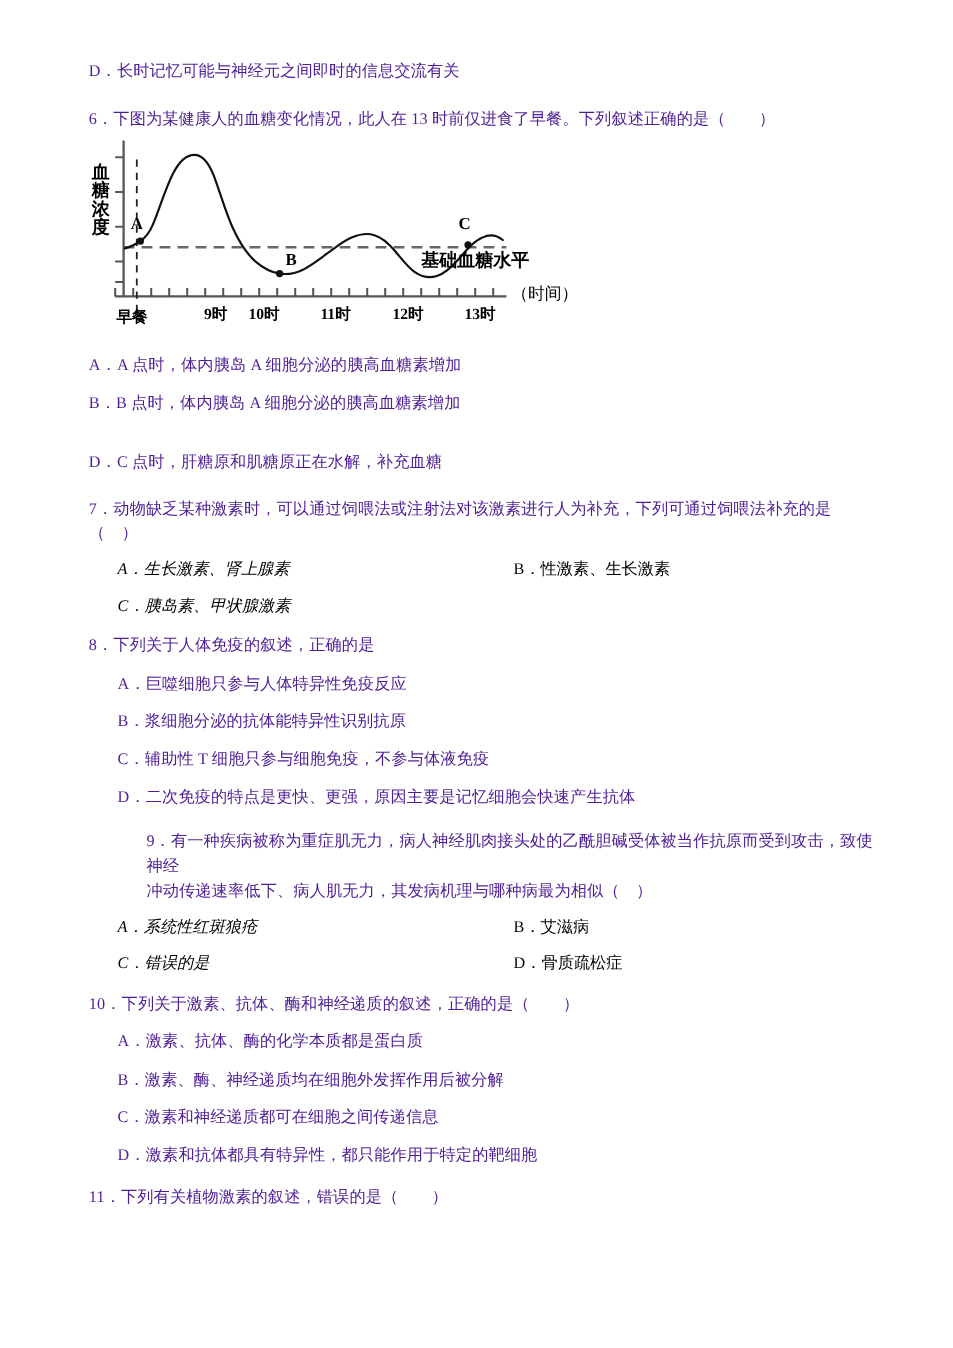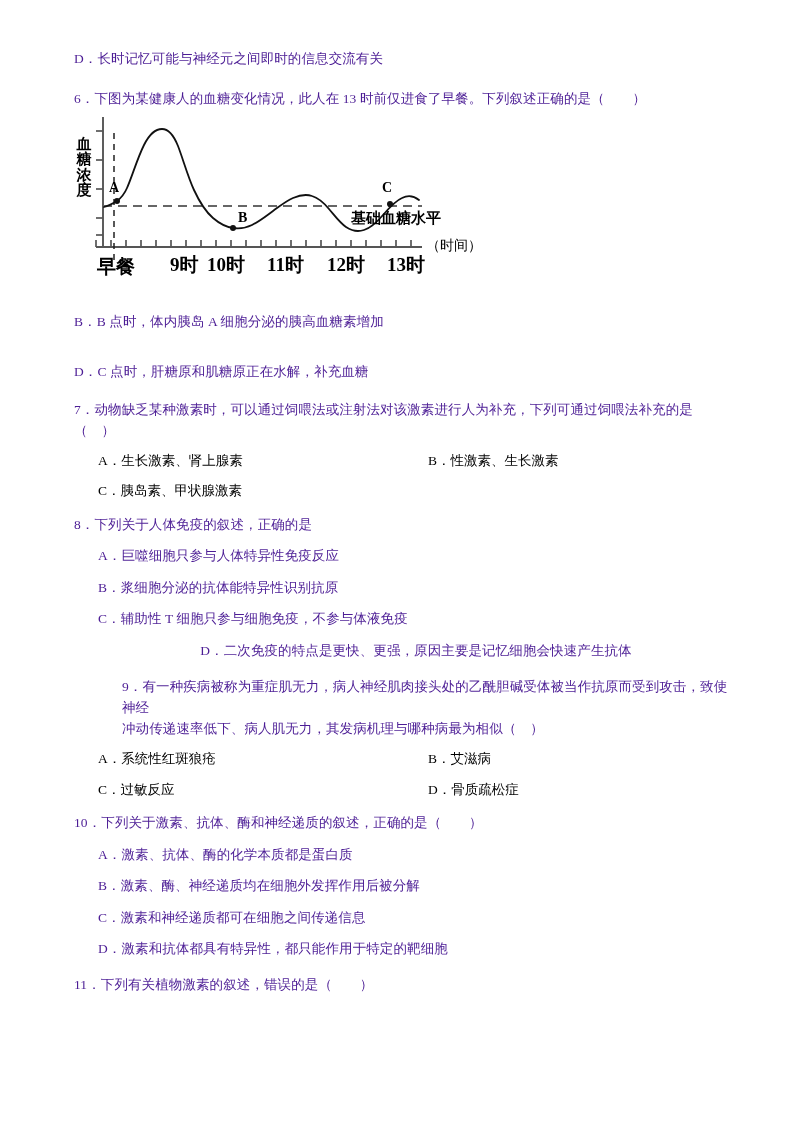--- a/index.html
+++ b/index.html
@@ -41,20 +41,21 @@
     width: 100%;
   }
   .opt-col {
     flex: 0 0 50%;
     font-size: 13.5px;
     line-height: 1.0;
     white-space: pre-wrap;
   }
   .opt-col.indent {
     padding-left: 24px;
+    font-style: italic;
   }
 
   
   .chart-wrap {
     position: relative;
     width: 430px;
     height: 170px;
     margin-left: 0px;
   }
   .chart-svg {
@@ -75,21 +76,21 @@
   .ylabel span { display: block; }
   .pt-label {
     position: absolute;
     font-size: 14px;
     font-weight: 700;
     font-family: "Liberation Serif", "DejaVu Serif", serif;
     line-height: 1;
   }
   .tick-label {
     position: absolute;
-    font-size: 19px;
+    font-size: 13px;
     font-weight: 700;
     line-height: 1;
     white-space: nowrap;
     font-family: "Liberation Serif", "DejaVu Serif", serif;
   }
   .baseline-label {
     position: absolute;
     font-size: 15px;
     font-weight: 700;
     line-height: 1;
@@ -206,20 +207,21 @@
       <div class="tick-label" style="left:133px; top:140px;">10时</div>
       <div class="tick-label" style="left:193px; top:140px;">11时</div>
       <div class="tick-label" style="left:253px; top:140px;">12时</div>
       <div class="tick-label" style="left:313px; top:140px;">13时</div>
 
       <div class="axis-name" style="left:352px; top:124px;">（时间）</div>
     </div>
 
     <div style="height:12px"></div>
 
+    <div class="qline">A．A 点时，体内胰岛 A 细胞分泌的胰高血糖素增加</div>
     <div style="height:18px"></div>
     <div class="qline">B．B 点时，体内胰岛 A 细胞分泌的胰高血糖素增加</div>
     <div style="height:18px"></div>
     <div style="height:18px"></div>
     <div class="qline">D．C 点时，肝糖原和肌糖原正在水解，补充血糖</div>
 
     <div style="height:22px"></div>
 
     <div class="qline" style="line-height:1.55;">7．动物缺乏某种激素时，可以通过饲喂法或注射法对该激素进行人为补充，下列可通过饲喂法补充的是
 （    ）</div>
@@ -236,34 +238,34 @@
     <div style="height:20px"></div>
 
     <div class="qline">8．下列关于人体免疫的叙述，正确的是</div>
     <div style="height:18px"></div>
     <div class="qline" style="padding-left:24px;">A．巨噬细胞只参与人体特异性免疫反应</div>
     <div style="height:18px"></div>
     <div class="qline" style="padding-left:24px;">B．浆细胞分泌的抗体能特异性识别抗原</div>
     <div style="height:18px"></div>
     <div class="qline" style="padding-left:24px;">C．辅助性 T 细胞只参与细胞免疫，不参与体液免疫</div>
     <div style="height:18px"></div>
-    <div class="qline" style="padding-left:24px;text-align:center;">D．二次免疫的特点是更快、更强，原因主要是记忆细胞会快速产生抗体</div>
+    <div class="qline" style="padding-left:24px;">D．二次免疫的特点是更快、更强，原因主要是记忆细胞会快速产生抗体</div>
 
     <div style="height:20px"></div>
 
     <div class="qline" style="line-height:1.55;margin-left:48px;">9．有一种疾病被称为重症肌无力，病人神经肌肉接头处的乙酰胆碱受体被当作抗原而受到攻击，致使神经
 冲动传递速率低下、病人肌无力，其发病机理与哪种病最为相似（    ）</div>
     <div style="height:12px"></div>
     <div class="opt-row">
       <div class="opt-col indent">A．系统性红斑狼疮</div>
       <div class="opt-col">B．艾滋病</div>
     </div>
     <div style="height:17px"></div>
     <div class="opt-row">
-      <div class="opt-col indent">C．过敏反应</div>
+      <div class="opt-col indent">C．错误的是</div>
       <div class="opt-col">D．骨质疏松症</div>
     </div>
 
     <div style="height:20px"></div>
 
     <div class="qline">10．下列关于激素、抗体、酶和神经递质的叙述，正确的是（        ）</div>
     <div style="height:18px"></div>
     <div class="qline" style="padding-left:24px;">A．激素、抗体、酶的化学本质都是蛋白质</div>
     <div style="height:18px"></div>
     <div class="qline" style="padding-left:24px;">B．激素、酶、神经递质均在细胞外发挥作用后被分解</div>

